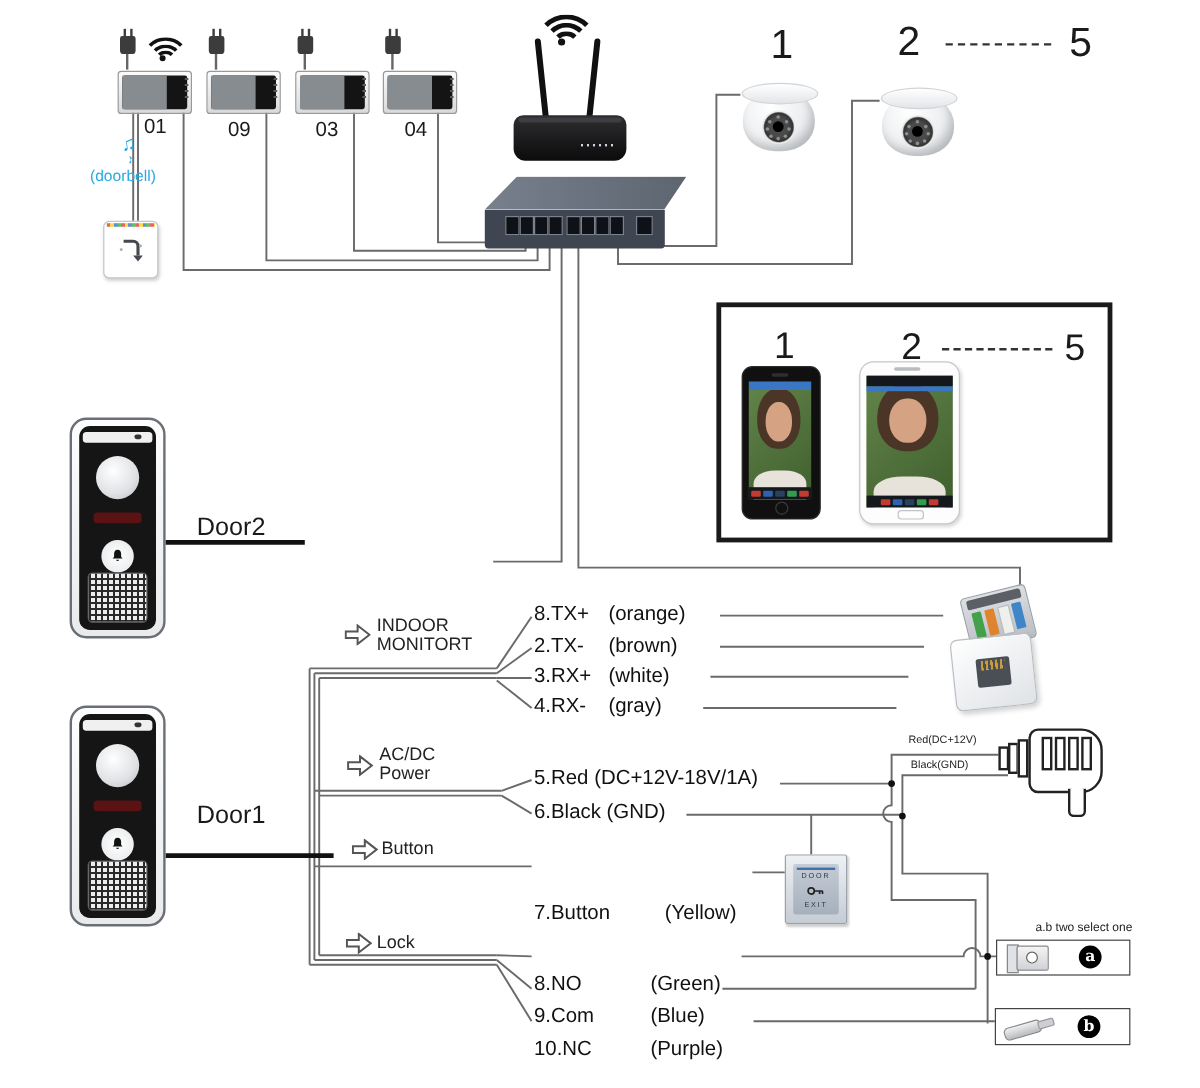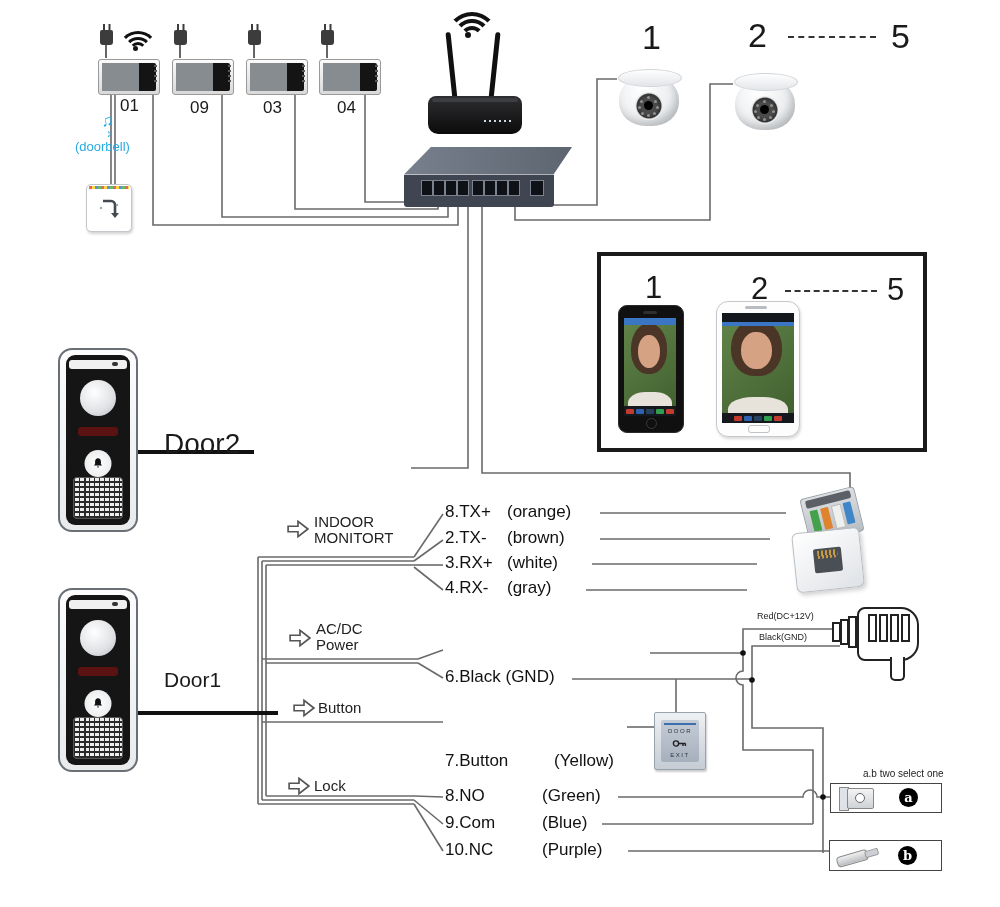--- a/index.html
+++ b/index.html
@@ -21,21 +21,21 @@
   
   .wifi{position:absolute;z-index:2;}
   .wifi i{position:absolute;border-style:solid;border-color:#111 transparent transparent transparent;border-radius:50%;}
   .wifi b{position:absolute;background:#111;border-radius:50%;}
   
   .seclbl{position:absolute;z-index:3;font-size:15px;line-height:16px;color:#222;white-space:nowrap;}
   
   .wrow{position:absolute;z-index:3;font-size:17px;color:#111;white-space:nowrap;}
   .wname-a{display:inline-block;width:62px;}
   .wname-b{display:inline-block;width:109px;}
-  .wname-c{display:inline-block;width:97px;}
+  .wname-c{display:inline-block;width:97px;margin-top:24px;}
   .photo{position:absolute;overflow:hidden;background:linear-gradient(140deg,#63854a,#3f5e2e);}
   .ph-hair{position:absolute;left:13%;top:5%;width:70%;height:52%;background:#4a3526;border-radius:50% 50% 45% 45%;}
   .ph-face{position:absolute;left:27%;top:17%;width:42%;height:34%;background:#d6a284;border-radius:48%;}
   .ph-shirt{position:absolute;left:8%;bottom:-4%;width:84%;height:28%;background:#e7e3da;border-radius:40% 40% 0 0;}
   .callbar{position:absolute;left:0;top:0;right:0;height:7px;background:#3b76c4;z-index:2;}
   .btnrow{position:absolute;left:0;bottom:0;right:0;height:10px;background:#15191e;z-index:2;display:flex;gap:2px;align-items:center;justify-content:center;}
   .btnrow b{width:8px;height:5px;border-radius:1px;display:block;}
   
   .doorphone{position:absolute;width:80px;height:184px;z-index:2;}
   .dpframe{position:absolute;left:0;top:0;right:0;bottom:0;border:2px solid #6a6f75;border-radius:14px;background:linear-gradient(#fdfdfd,#e8eaec);}
@@ -285,21 +285,21 @@
       <div class="dpcam"></div>
       <div class="dpir"></div>
       <div class="dpbtn">
         <svg width="13" height="13" viewBox="0 0 16 16">
             <path d="M8 1.5 C5.8 1.5 4.4 3.2 4.4 5.6 V8.6 L3 10.4 H13 L11.6 8.6 V5.6 C11.6 3.2 10.2 1.5 8 1.5 Z M6.6 11.6 a1.4 1.4 0 0 0 2.8 0 Z" fill="#111"></path>
           </svg>
       </div>
       <div class="dpgrille"></div>
     </div>
   </div>
-  <div class="lbl" style="left:164px;top:428px;font-size:28px;">Door2</div>
+  <div class="lbl" style="left:164px;top:428px;font-size:21px;">Door2</div>
 
   <div class="doorphone" style="left:58px;top:588px;">
     <div class="dpframe"></div>
     <div class="dppanel">
       <div class="dptop">
           <b></b>
         </div>
       <div class="dpcam"></div>
       <div class="dpir"></div>
       <div class="dpbtn">
@@ -336,20 +336,21 @@
 
   <svg class="dev" style="left:288px;top:777px;" width="22" height="18" viewBox="0 0 20 16">
       <path d="M1,5.5 h9 v-4.5 l9,7 -9,7 v-4.5 h-9 z" fill="#fff" stroke="#555" stroke-width="1.5"></path>
     </svg>
   <div class="seclbl" style="left:314px;top:778px;">Lock</div>
 
   <div class="wrow" style="left:445px;top:502px;"><span class="wname-a">8.TX+</span><span>(orange)</span></div>
   <div class="wrow" style="left:445px;top:528px;"><span class="wname-a">2.TX-</span><span>(brown)</span></div>
   <div class="wrow" style="left:445px;top:553px;"><span class="wname-a">3.RX+</span><span>(white)</span></div>
   <div class="wrow" style="left:445px;top:578px;"><span class="wname-a">4.RX-</span><span>(gray)</span></div>
+  <div class="wrow" style="left:445px;top:638px;"><span>5.Red</span> <span>(DC+12V-18V/1A)</span></div>
   <div class="wrow" style="left:445px;top:667px;"><span>6.Black</span> <span>(GND)</span></div>
   <div class="wrow" style="left:445px;top:711px;margin-top:40px;"><span class="wname-b">7.Button</span><span>(Yellow)</span></div>
   <div class="wrow" style="left:445px;top:786px;"><span class="wname-c">8.NO</span><span>(Green)</span></div>
   <div class="wrow" style="left:445px;top:813px;"><span class="wname-c">9.Com</span><span>(Blue)</span></div>
   <div class="wrow" style="left:445px;top:840px;"><span class="wname-c">10.NC</span><span>(Purple)</span></div>
 
   <div class="dev" style="left:778px;top:490px;width:102px;height:102px;">
     <div style="position:absolute;left:26px;top:2px;width:54px;height:44px;background:linear-gradient(#dcdfe3,#b9bec4);border:1px solid #9aa0a7;border-radius:4px;transform:rotate(-14deg);">
       <div style="position:absolute;left:4px;top:2px;right:4px;height:8px;background:#5c6066;border-radius:2px;"></div>
       <span style="position:absolute;left:6px;top:13px;width:8px;height:22px;background:#44a04a;border-radius:1px;"></span>

